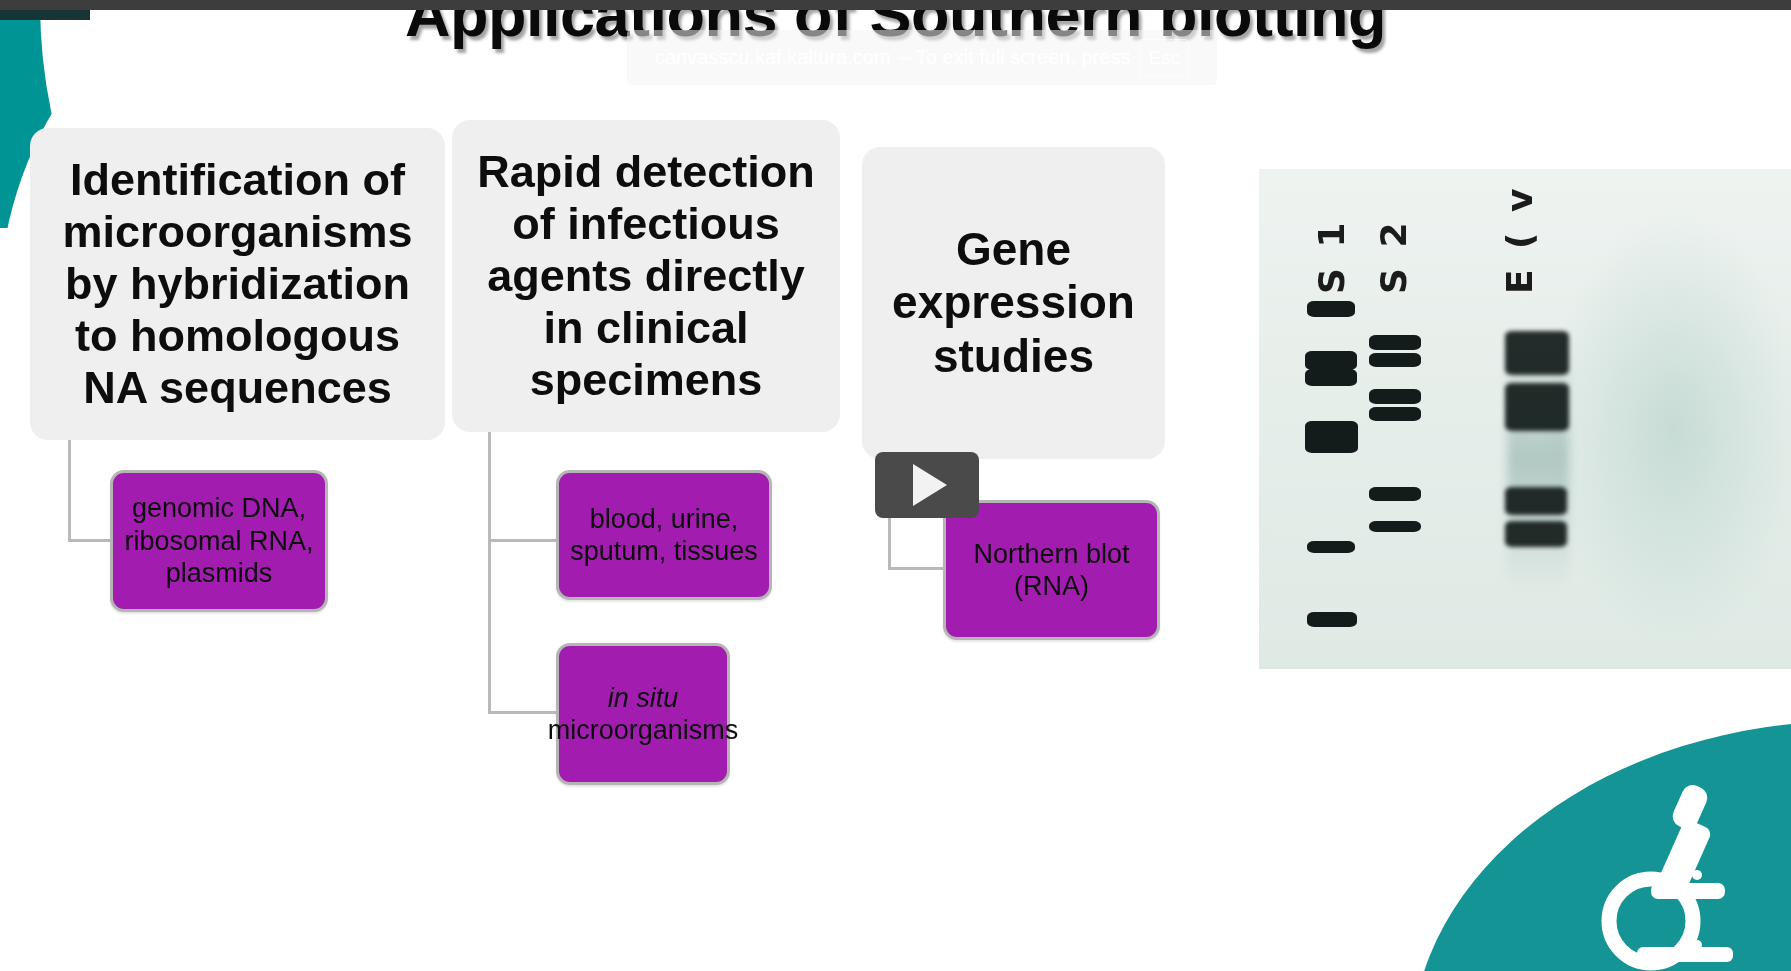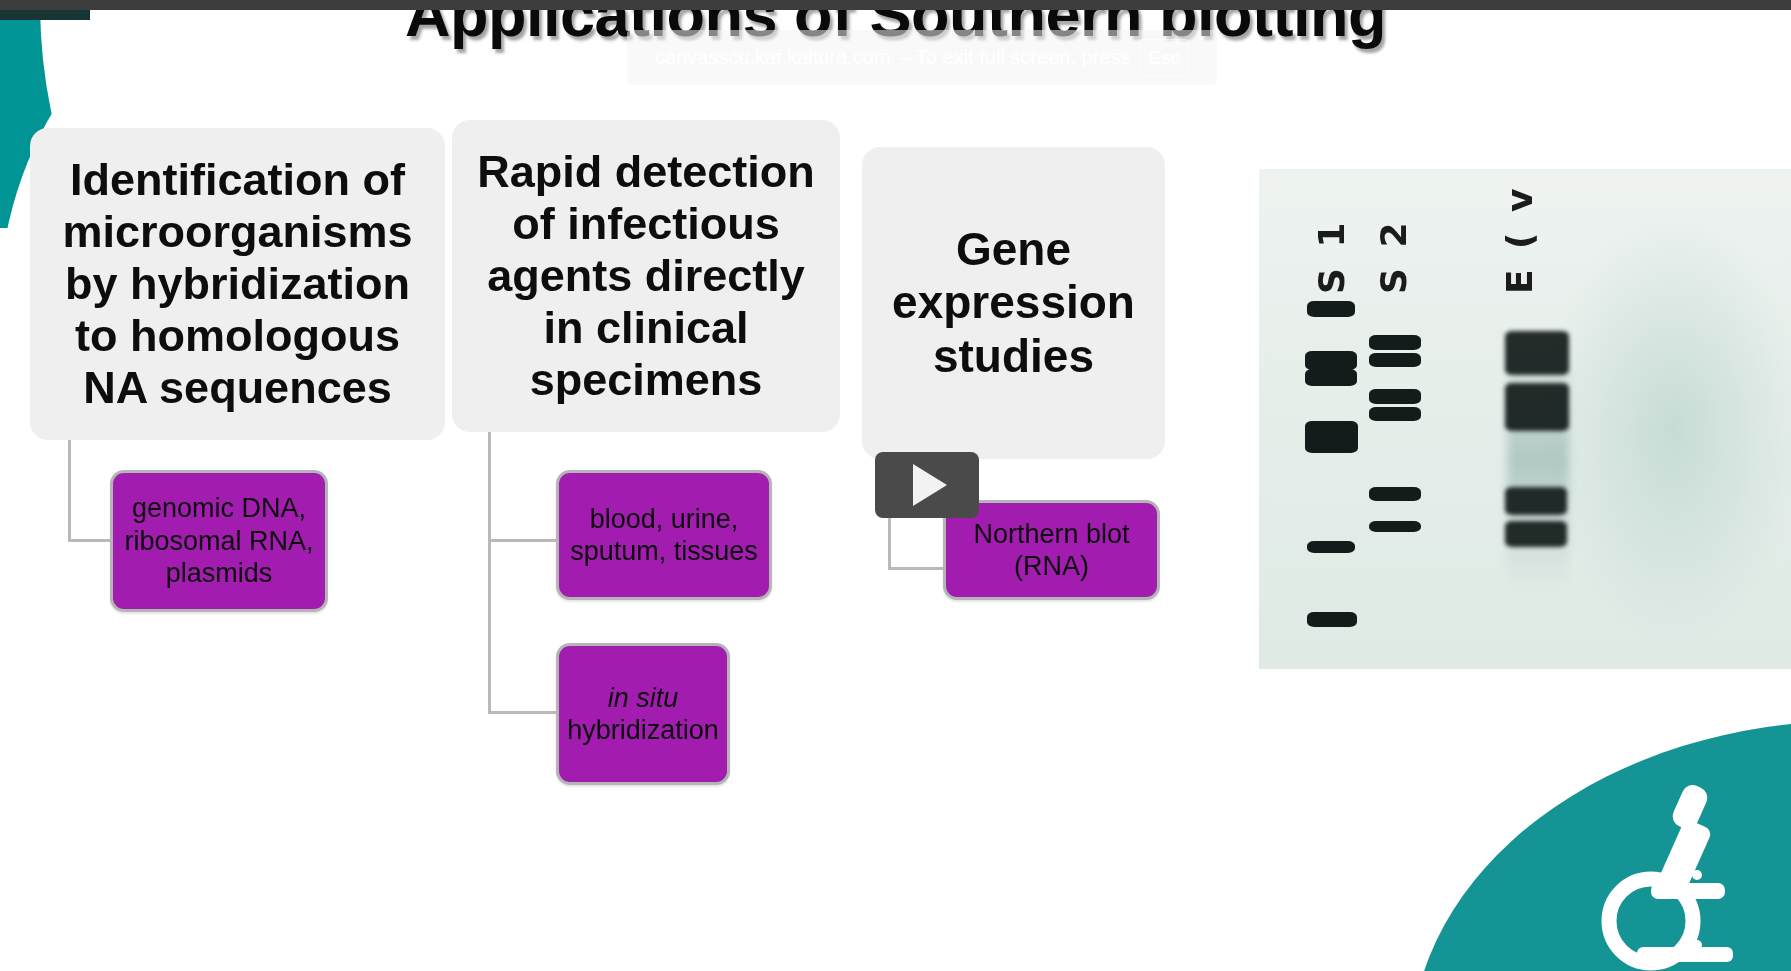--- a/index.html
+++ b/index.html
@@ -115,21 +115,21 @@
     display:flex; align-items:center; justify-content:center;
     text-align:center;
     font-weight:normal; color:#0d0d0d;
     line-height:1.2; font-size:27px;
     padding:6px 10px;
     box-shadow:0 2px 2px rgba(0,0,0,0.10);
   }
   #sub-1  { left:110px; top:462px; width:218px; height:142px; }
   #sub-2a { left:556px; top:462px; width:216px; height:130px; }
   #sub-2b { left:556px; top:635px; width:174px; height:142px; }
-  #sub-3  { left:943px; top:492px; width:217px; height:100px; }
+  #sub-3  { left:943px; top:492px; width:217px; height:140px; }
 
   .italic { font-style:italic; }
 
   
   .elbow {
     position:absolute; z-index:11;
     border-left:3px solid #b9b9b9;
     border-bottom:3px solid #b9b9b9;
   }
   #elbow-1  { left:68px;  top:424px; width:44px;  height:110px; }
@@ -227,21 +227,21 @@
     <div class="elbow" id="elbow-2b"></div>
     <div class="elbow" id="elbow-3"></div>
 
     <div class="subbox" id="sub-1">genomic DNA, ribosomal RNA, plasmids</div>
 
     <div class="subbox" id="sub-2a">blood, urine, sputum, tissues</div>
 
     <div class="subbox" id="sub-2b">
       <span>
         <span class="italic">in situ</span><br>
-        <span>hybridization</span>
+        <span>microorganisms</span>
       </span>
     </div>
 
     <div class="subbox" id="sub-3">Northern blot (RNA)</div>
 
     <div id="gel">
       <div class="gel-surface"></div>
 
       <div class="lane-label" style="left:52px; top:125px;">S 1</div>
       <div class="lane-label" style="left:114px; top:125px;">S 2</div>

